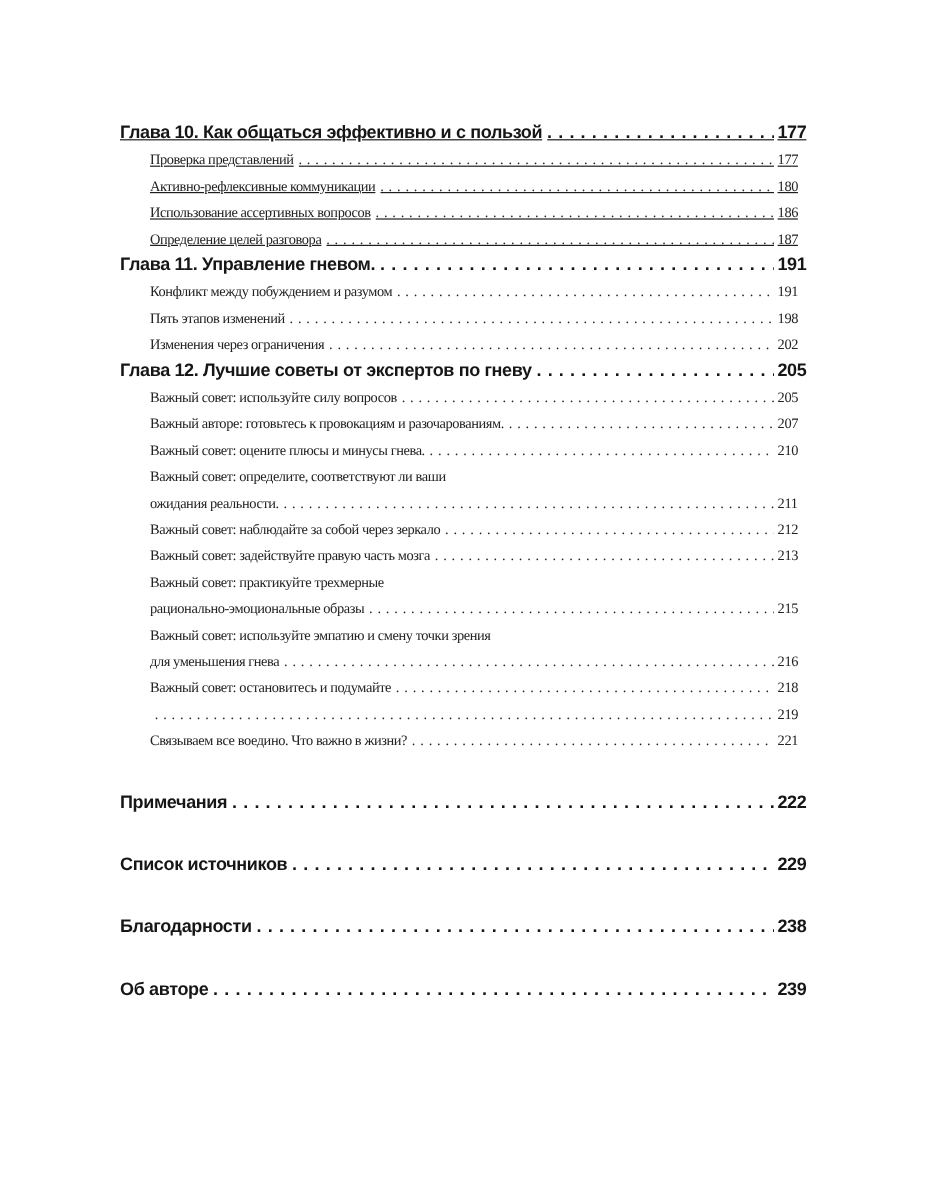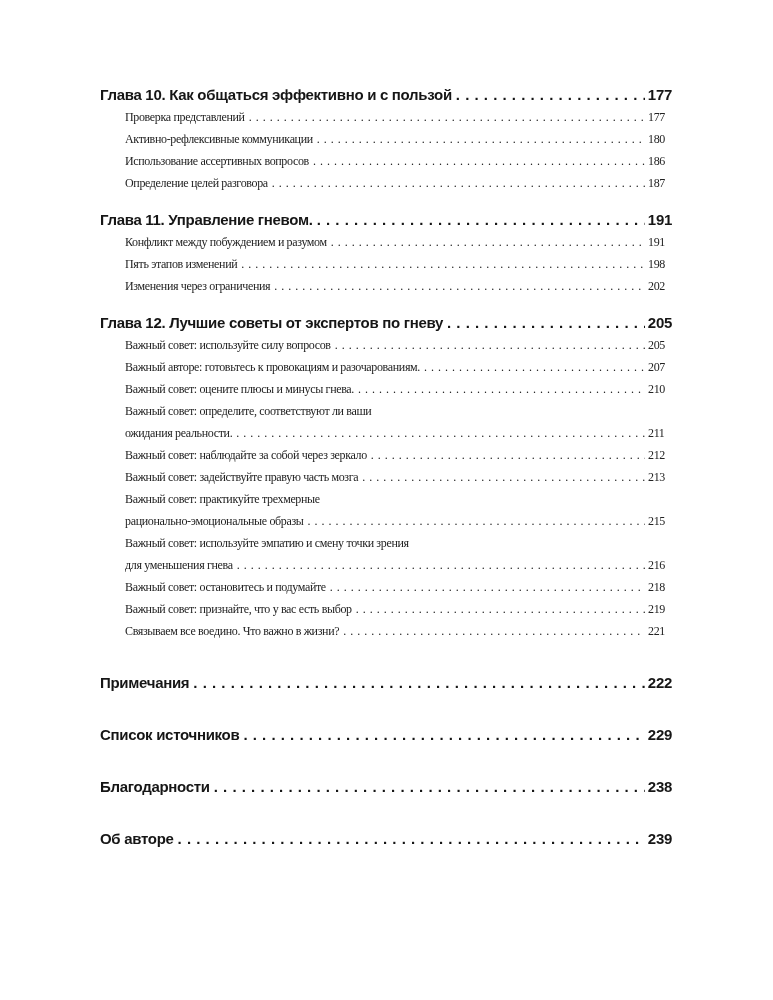--- a/index.html
+++ b/index.html
@@ -20,24 +20,24 @@
     height: 1000px;
     background: #ffffff;
   }
   .toc {
     position: absolute;
     left: 100px;
     top: 84px;
     width: 572px;
   }
   .toc-section {
-    margin-top: 15px;
   }
   .toc-section:first-child {
-    margin-top: 0;
+    margin-top: 16px;
+    text-decoration: underline;
   }
   .toc-section.backmatter {
     margin-top: 0;
   }
   .row {
     display: flex;
     align-items: baseline;
     line-height: 22px;
     white-space: nowrap;
   }
@@ -182,21 +182,20 @@
           <span class="title">для уменьшения гнева</span>
           <span class="dots">. . . . . . . . . . . . . . . . . . . . . . . . . . . . . . . . . . . . . . . . . . . . . . . . . . . . . . . . . . . . . . . . . . . . . . . . . . . . . . . . . . . . . . . . . . . . . . . . . . . . . . . . . . . . . . . . . . . . . . . . . . . . . . . . . . . . . . . . . . . . . . . . . . . . . . . . . . . . . . . . </span>
           <span class="page-num">216</span>
         </div>
         <div class="row sub">
           <span class="title">Важный совет: остановитесь и подумайте</span>
           <span class="dots">. . . . . . . . . . . . . . . . . . . . . . . . . . . . . . . . . . . . . . . . . . . . . . . . . . . . . . . . . . . . . . . . . . . . . . . . . . . . . . . . . . . . . . . . . . . . . . . . . . . . . . . . . . . . . . . . . . . . . . . . . . . . . . . . . . . . . . . . . . . . . . . . . . . . . . . . . . . . . . . . </span>
           <span class="page-num">218</span>
         </div>
         <div class="row sub">
-          <span class="title">Важный совет: признайте, что у вас есть выбор</span>
           <span class="dots">. . . . . . . . . . . . . . . . . . . . . . . . . . . . . . . . . . . . . . . . . . . . . . . . . . . . . . . . . . . . . . . . . . . . . . . . . . . . . . . . . . . . . . . . . . . . . . . . . . . . . . . . . . . . . . . . . . . . . . . . . . . . . . . . . . . . . . . . . . . . . . . . . . . . . . . . . . . . . . . . </span>
           <span class="page-num">219</span>
         </div>
         <div class="row sub">
           <span class="title">Связываем все воедино. Что важно в жизни?</span>
           <span class="dots">. . . . . . . . . . . . . . . . . . . . . . . . . . . . . . . . . . . . . . . . . . . . . . . . . . . . . . . . . . . . . . . . . . . . . . . . . . . . . . . . . . . . . . . . . . . . . . . . . . . . . . . . . . . . . . . . . . . . . . . . . . . . . . . . . . . . . . . . . . . . . . . . . . . . . . . . . . . . . . . . </span>
           <span class="page-num">221</span>
         </div>
       </div>
       <div class="toc-section backmatter">

